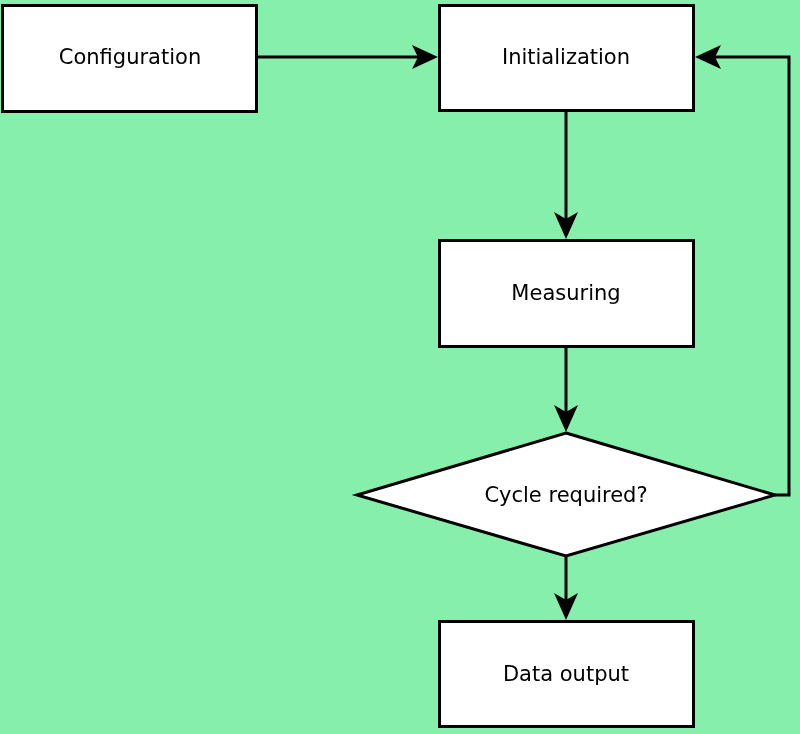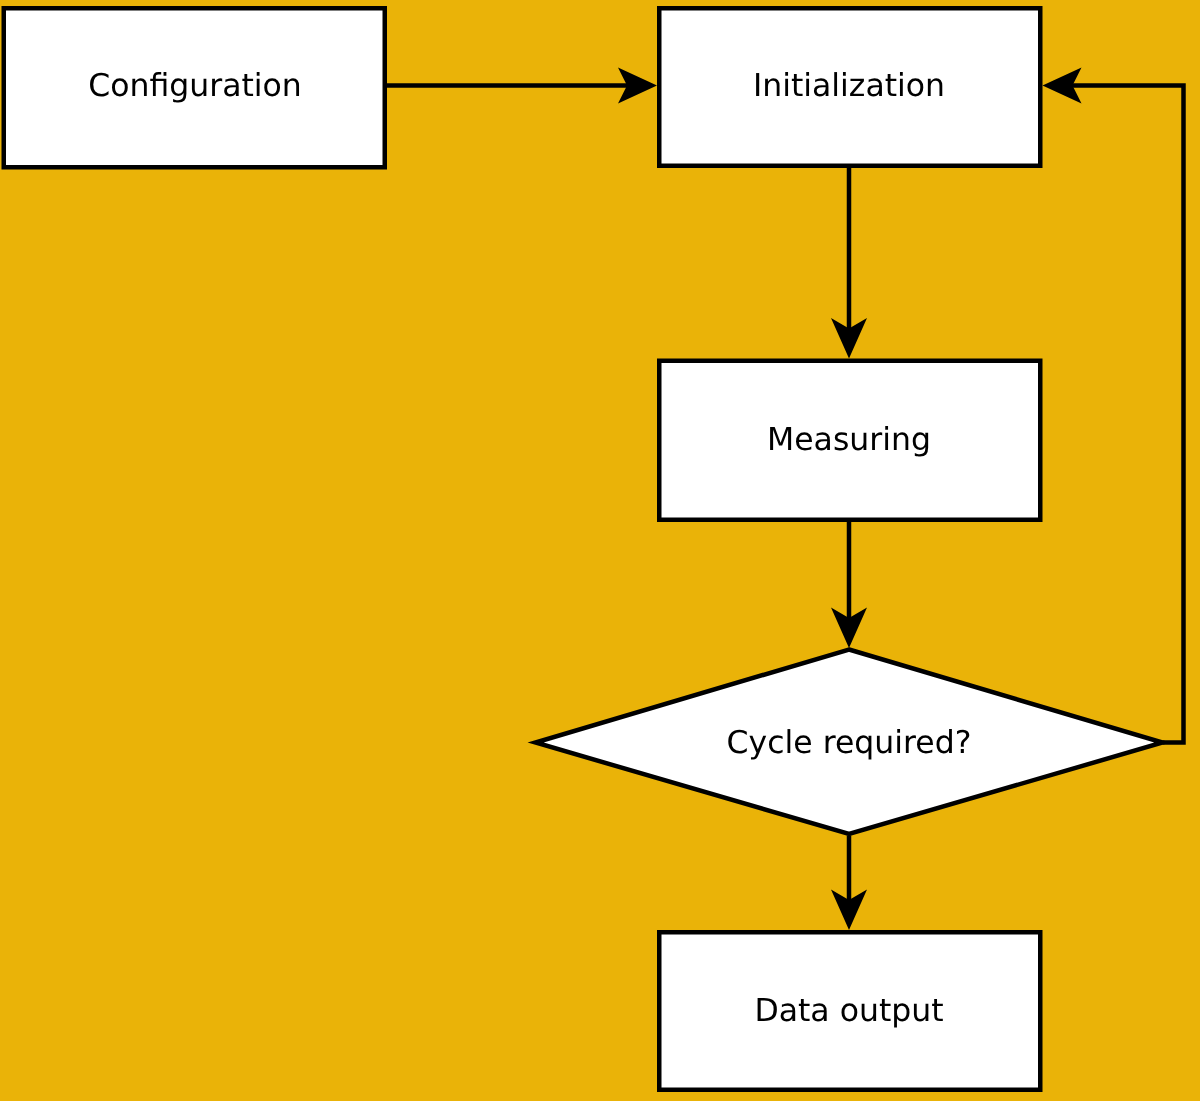--- a/index.html
+++ b/index.html
@@ -8,21 +8,21 @@
     padding: 0;
     background: #ffffff;
   }
   body {
     font-family: "DejaVu Sans", sans-serif;
   }
   #diagram-root {
     position: relative;
     width: 800px;
     height: 734px;
-    background: #eab308;
+    background: #86efac;
     overflow: hidden;
   }
   #flow-svg {
     position: absolute;
     top: 0;
     left: 0;
     width: 800px;
     height: 734px;
     display: block;
   }

